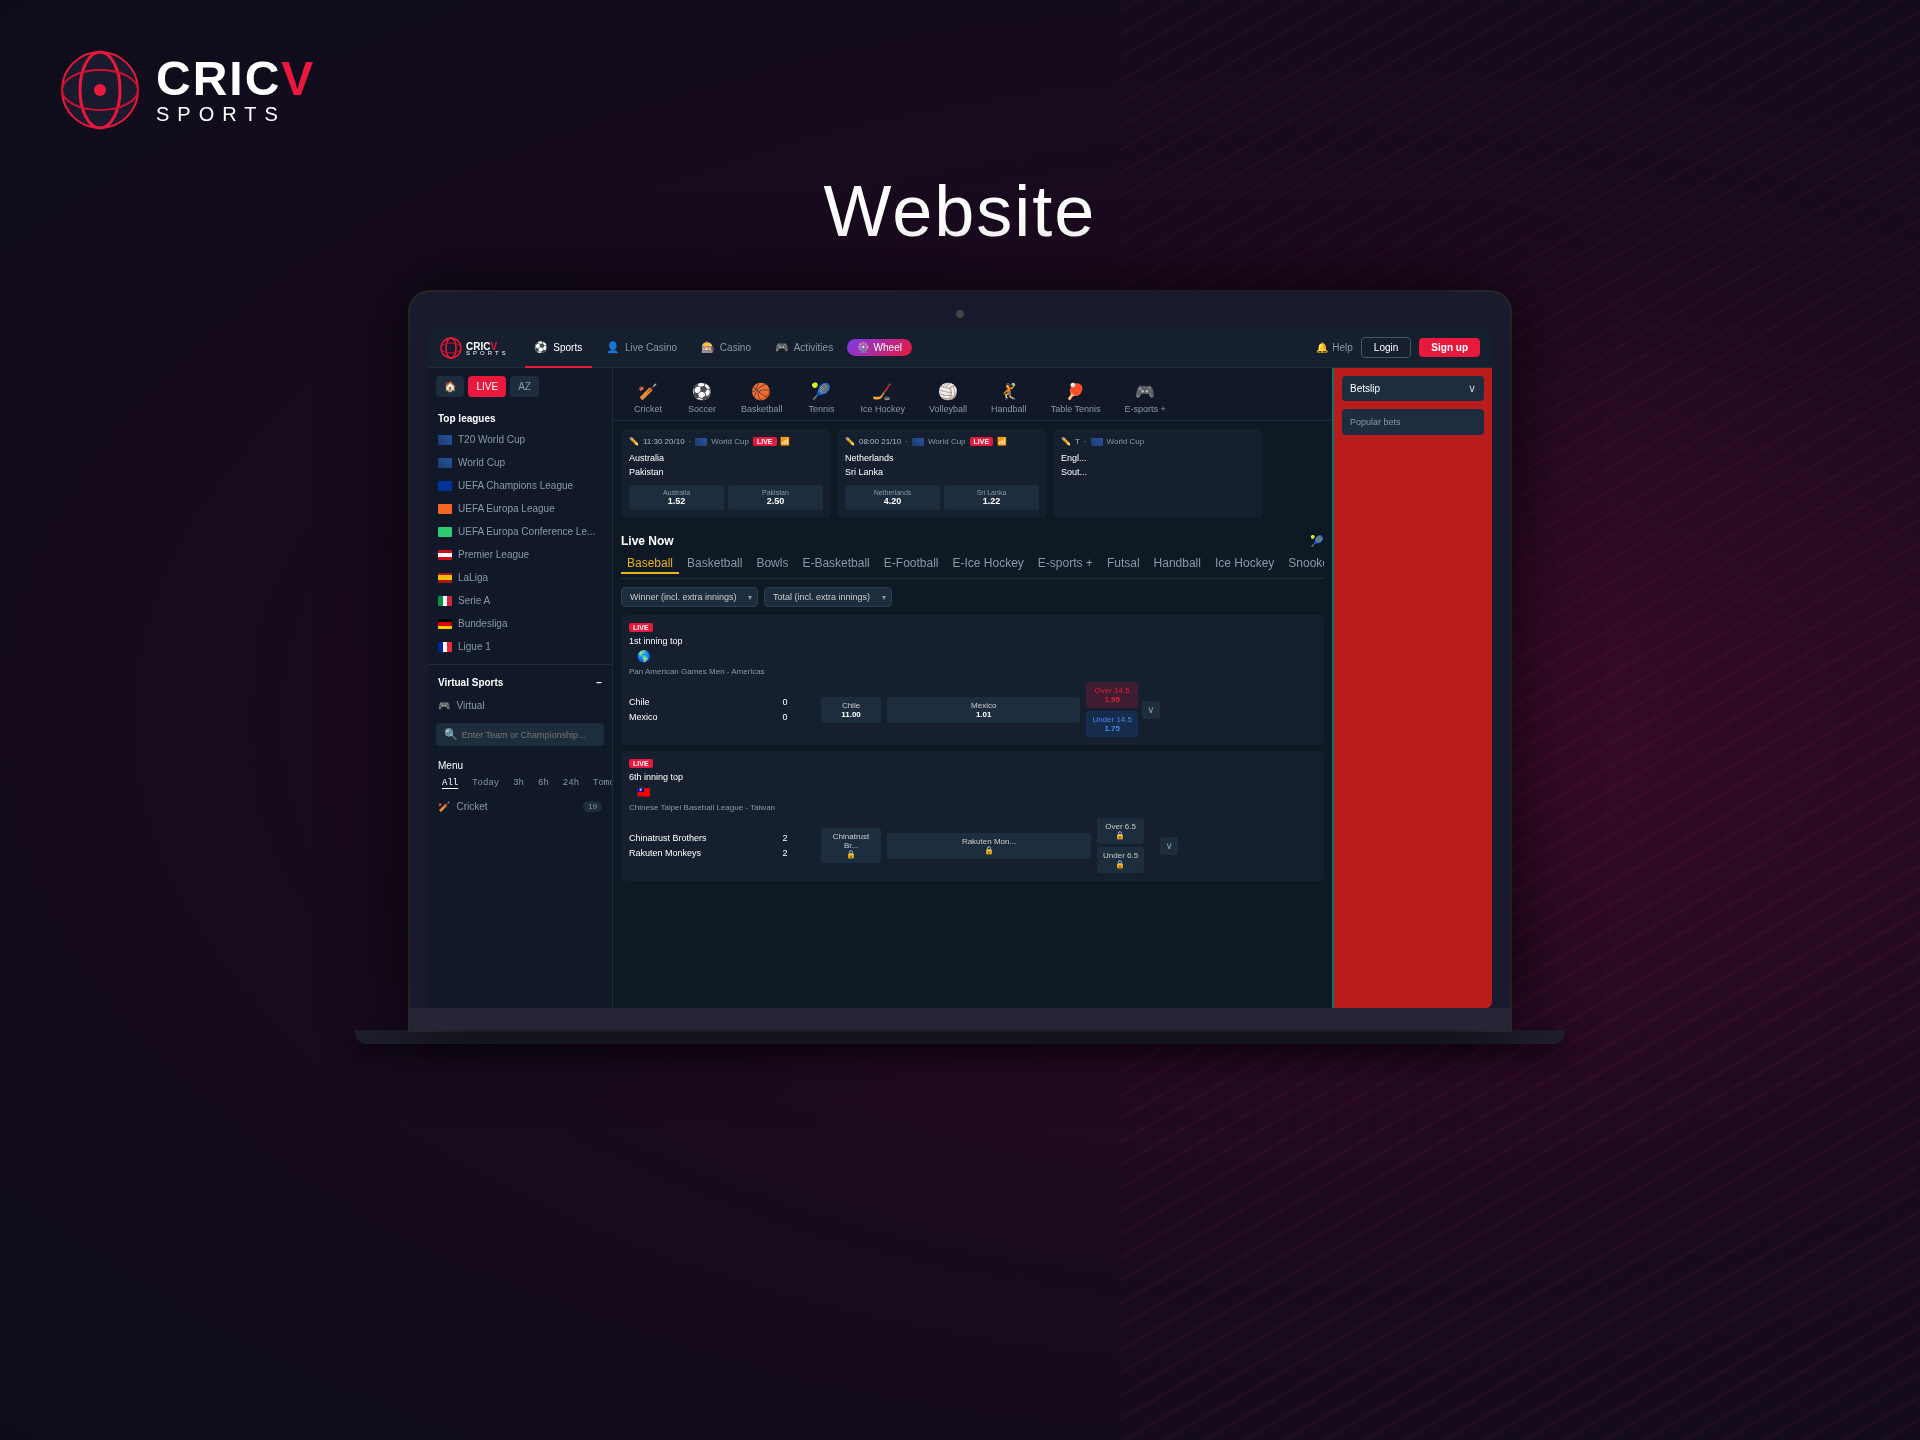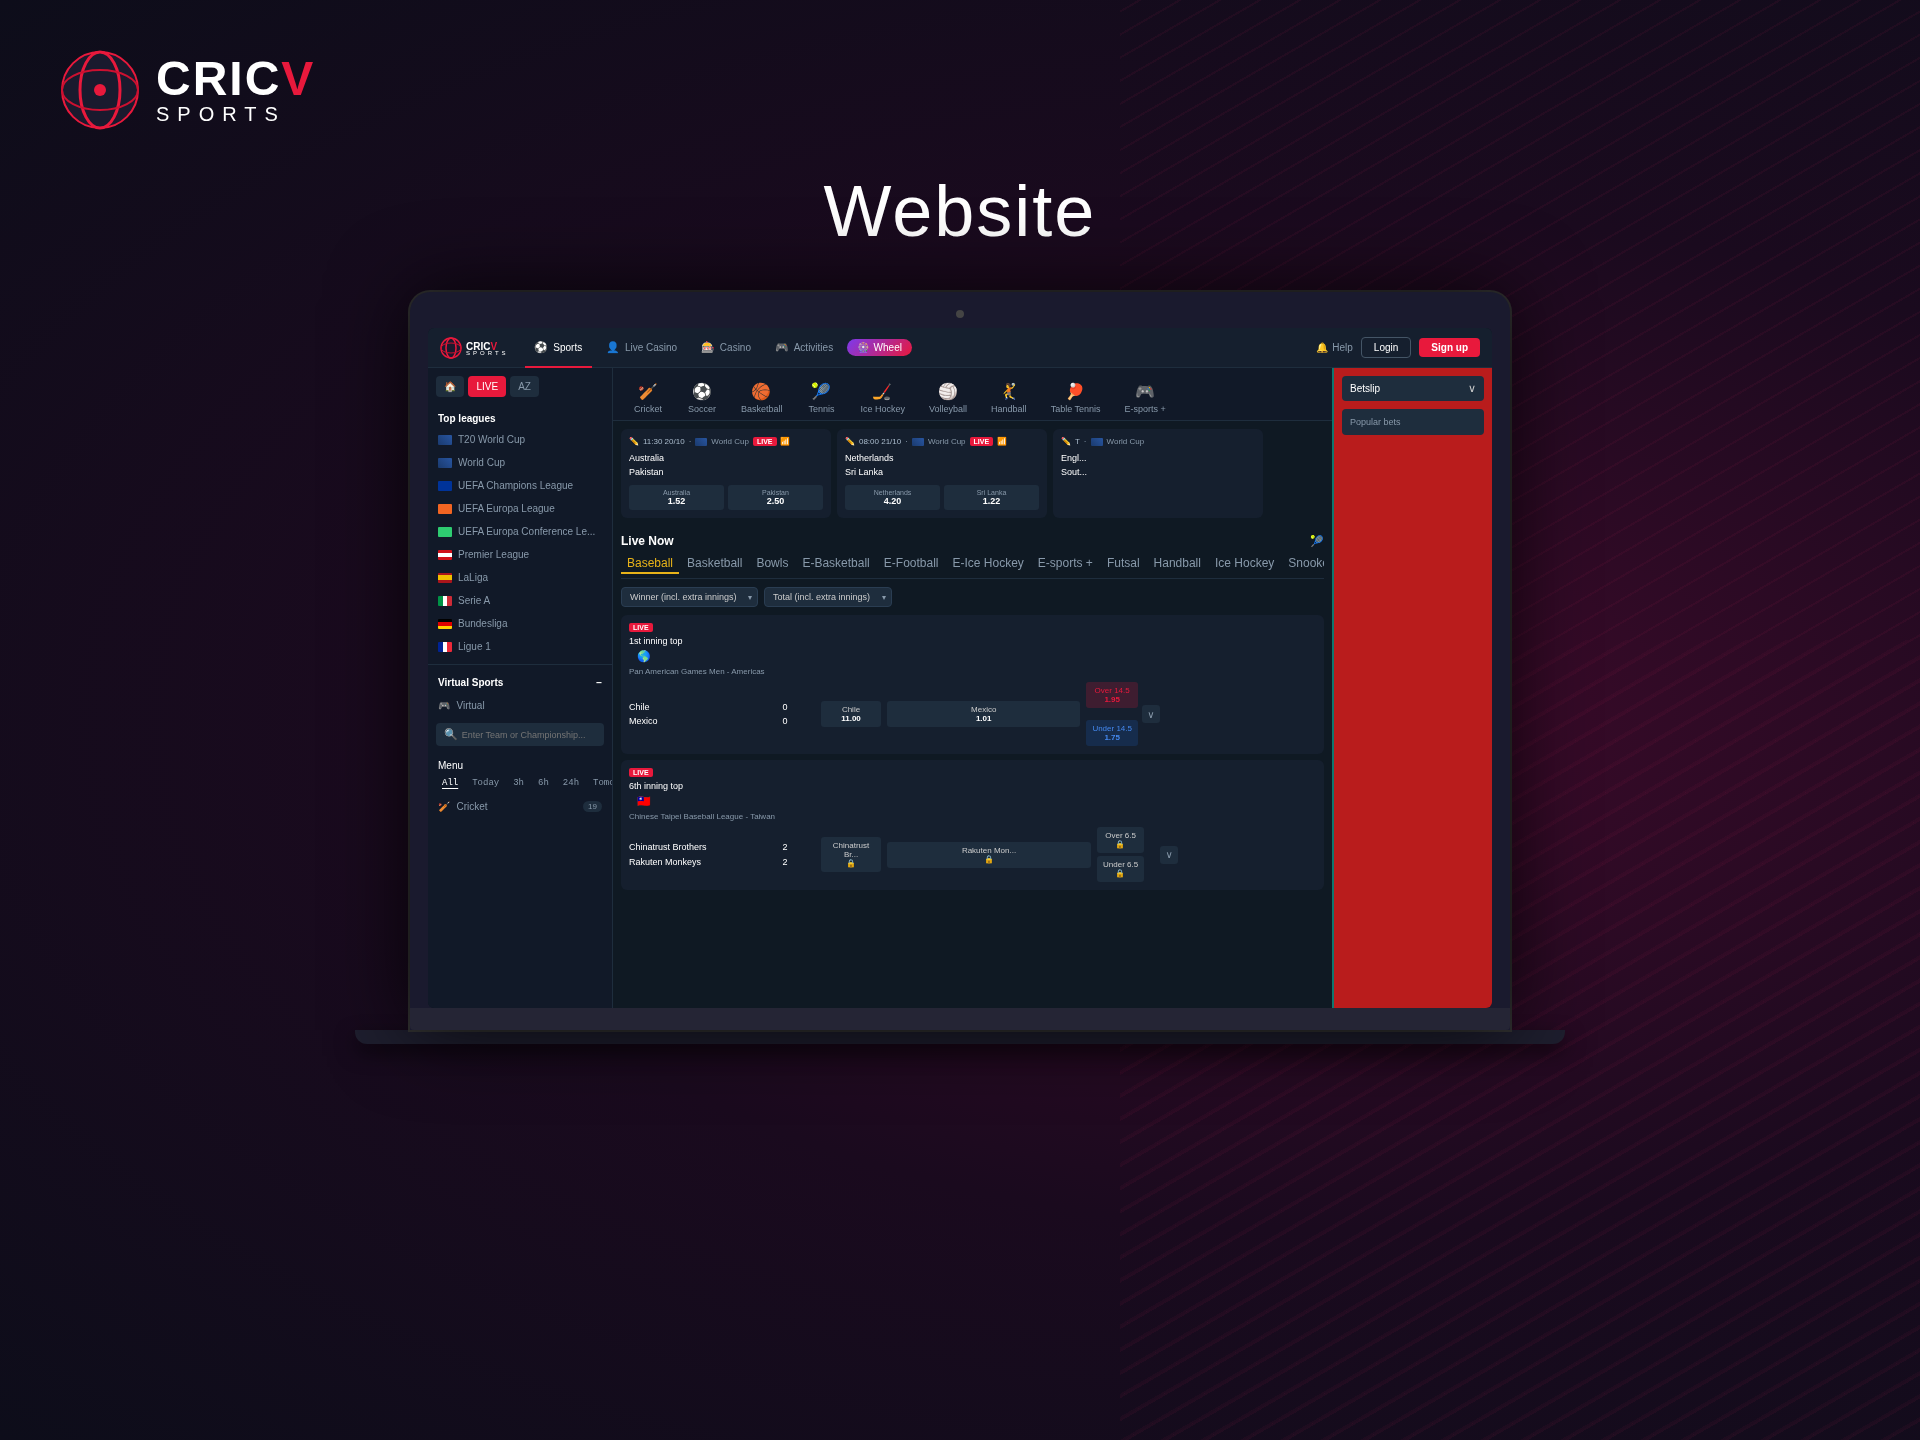--- a/index.html
+++ b/index.html
@@ -1007,21 +1007,21 @@
                       <div class="match-row-score">
                         0<br>0
                       </div>
                       <div style="display:flex;flex-direction:column;gap:3px;">
                         <div class="bet-btn">Chile<br><span style="color:#fff;font-weight:bold;">11.00</span></div>
                       </div>
                       <div style="display:flex;flex-direction:column;gap:3px;">
                         <div class="bet-btn">Mexico<br><span style="color:#fff;font-weight:bold;">1.01</span></div>
                       </div>
                       <div style="display:flex;gap:4px;align-items:center;">
-                        <div style="display:flex;flex-direction:column;gap:12px;">
+                        <div style="display:flex;flex-direction:column;gap:3px;">
                           <div class="bet-btn red">Over 14.5<br><span style="font-weight:bold;">1.95</span></div>
                           <div class="bet-btn blue">Under 14.5<br><span style="font-weight:bold;">1.75</span></div>
                         </div>
                         <button class="expand-btn">∨</button>
                       </div>
                     </div>
                   </div>
 
                   <div class="match-row">
                     <div class="match-row-header">

